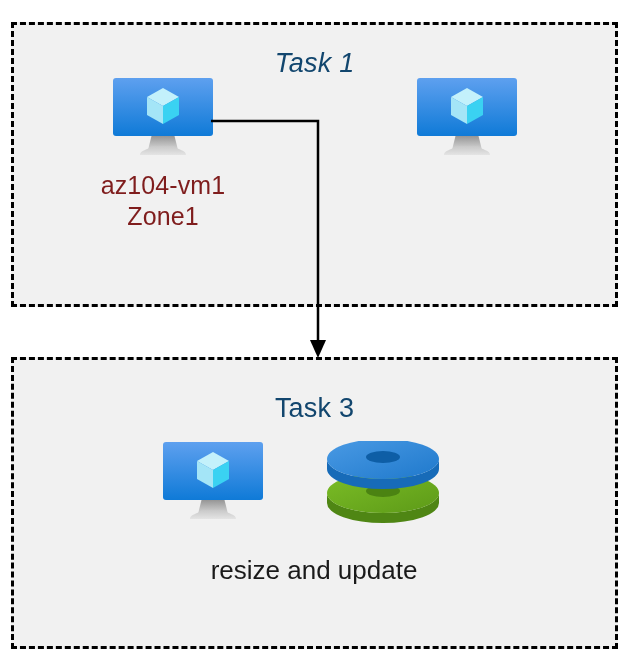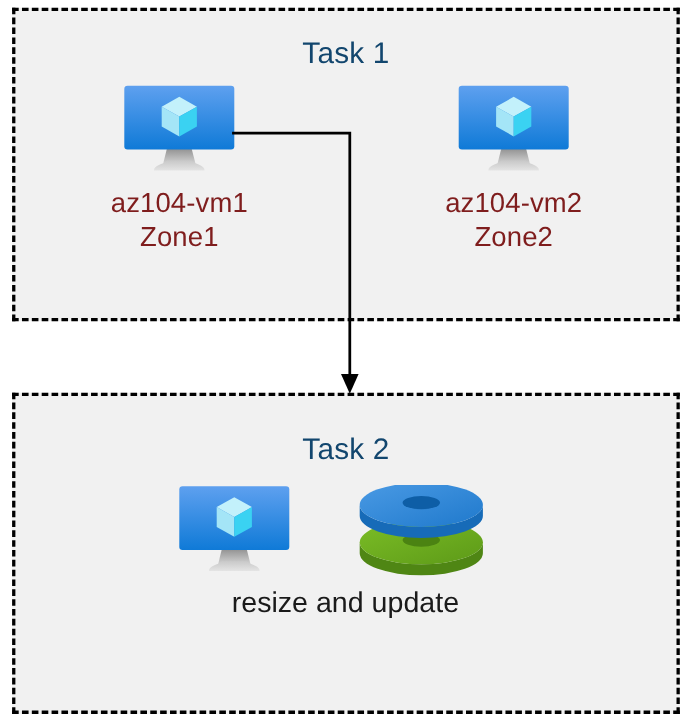--- a/index.html
+++ b/index.html
@@ -23,23 +23,24 @@
 
   
   .task-box {
     position: absolute;
     background: #f1f1f1;
     border: 3px dashed #000000;
     box-sizing: border-box;
   }
   #task1-box {
     left: 11px;
-    top: 7px;
+    top: 22px;
     width: 607px;
     height: 285px;
+    font-style: italic;
   }
   #task2-box {
     left: 11px;
     top: 357px;
     width: 607px;
     height: 292px;
   }
 
   .task-title {
     position: absolute;
@@ -100,21 +101,21 @@
     width: 628px;
     height: 654px;
     pointer-events: none;
   }
 
   
   #task2-caption {
     position: absolute;
     left: 0;
     right: 0;
-    top: 532px;
+    top: 555px;
     text-align: center;
     font-size: 26px;
     color: #1a1a1a;
     user-select: none;
   }
 </style>
 </head>
 <body>
 
 <div id="canvas">
@@ -174,26 +175,24 @@
       </defs>
       <path d="M42 58 L64 58 L68 74 L38 74 Z" fill="url(#stand2)"></path>
       <path d="M30 79 C30 74 38 74 42 70 L64 70 C68 74 76 74 76 79 Z" fill="url(#base2)"></path>
       <rect x="3" y="2" width="100" height="58" rx="3" ry="3" fill="url(#scr2)"></rect>
       <g transform="translate(53,30)">
         <path d="M0 -18 L16 -9 L0 0 L-16 -9 Z" fill="#c3f1fb"></path>
         <path d="M-16 -9 L0 0 L0 18 L-16 9 Z" fill="#a4e5f7"></path>
         <path d="M16 -9 L0 0 L0 18 L16 9 Z" fill="#3ad2f2"></path>
       </g>
     </svg>
-    <div class="node-label">az104-vm2
-Zone2</div>
   </div>
 
   <div id="task2-box" class="task-box">
-    <div id="task2-title" class="task-title">Task 2</div>
+    <div id="task2-title" class="task-title">Task 3</div>
   </div>
 
   <div id="node-vm3" class="node">
     <svg class="vm-icon" viewBox="0 0 106 84">
       <defs>
         <linearGradient id="scr3" x1="0" y1="0" x2="0" y2="1">
           <stop offset="0%" stop-color="#5ea0ef"></stop>
           <stop offset="100%" stop-color="#0f7ad7"></stop>
         </linearGradient>
         <linearGradient id="stand3" x1="0" y1="0" x2="0" y2="1">

